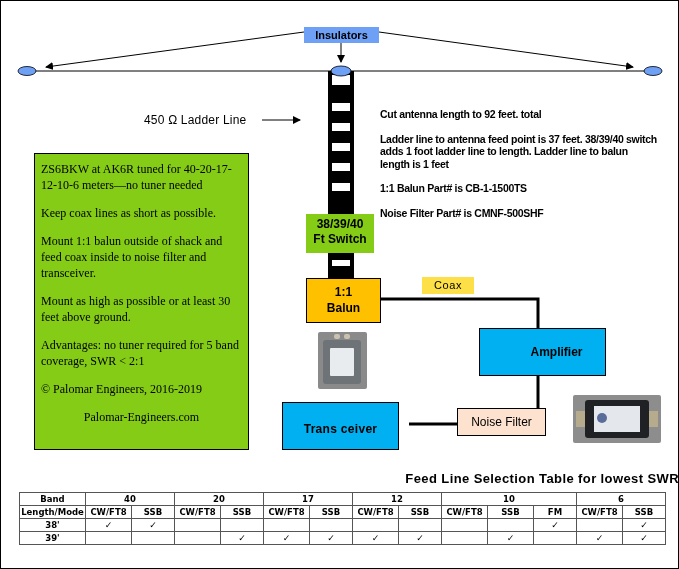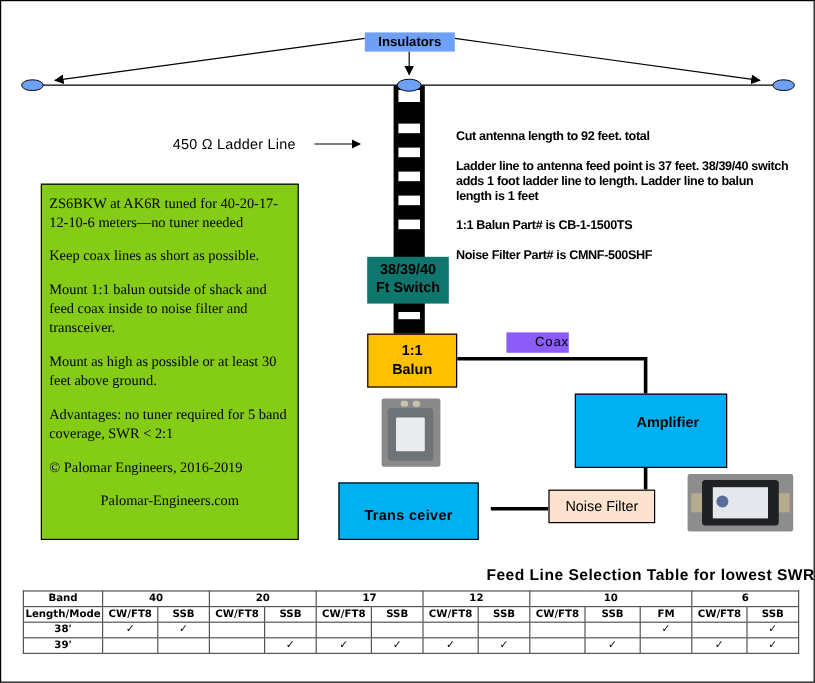--- a/index.html
+++ b/index.html
@@ -7,24 +7,24 @@
   .frame { position:absolute; left:0; top:0; width:677px; height:567px; border:1px solid #000; background:#fff; }
   svg.wires { position:absolute; left:0; top:0; width:679px; height:569px; }
   .abs { position:absolute; }
   .insulators-label { left:304px; top:27px; width:75px; height:16px; background:#6ea0f5; color:#000; font-weight:bold; font-size:11px; line-height:16px; text-align:center; }
   .ladder-label { left:144px; top:113px; font-size:12px; color:#000; letter-spacing:0.2px; }
   .notes { left:380px; top:108px; font-size:10.5px; font-weight:bold; color:#000; line-height:12.5px; letter-spacing:-0.3px; }
   .notes p { margin:0 0 12px 0; }
   .infobox { left:34px; top:153px; width:215px; height:297px; background:#84cc16; border:1px solid #000; box-sizing:border-box; padding:7px 6px 0 6px; font-family:"Liberation Serif", serif; font-size:12px; line-height:16px; color:#000; }
   .infobox p { margin:0 0 12px 0; }
   .infobox .url { text-align:center; margin-top:4px; }
-  .switch { left:306px; top:214px; width:68px; height:39px; background:#0f766e; font-weight:bold; font-size:12px; line-height:15px; text-align:center; padding-top:3px; box-sizing:border-box; }
+  .switch { left:306px; top:214px; width:68px; height:39px; background:#84cc16; font-weight:bold; font-size:12px; line-height:15px; text-align:center; padding-top:3px; box-sizing:border-box; }
   .balun { left:306px; top:278px; width:75px; height:45px; background:#ffc000; border:1px solid #000; box-sizing:border-box; font-weight:bold; font-size:12px; line-height:16px; text-align:center; padding-top:5px; }
-  .coax-label { left:422px; top:277px; width:52px; height:17px; background:#8b5cf6; font-size:11px; line-height:17px; text-align:right; letter-spacing:0.6px; }
-  .amp { left:479px; top:328px; width:127px; height:62px; background:#00b0f0; border:1px solid #000; box-sizing:border-box; font-weight:bold; font-size:12px; line-height:46px; text-align:center;padding-left:28px; }
+  .coax-label { left:422px; top:277px; width:52px; height:17px; background:#fde047; font-size:11px; line-height:17px; text-align:center; letter-spacing:0.6px; }
+  .amp { left:479px; top:328px; width:127px; height:48px; background:#00b0f0; border:1px solid #000; box-sizing:border-box; font-weight:bold; font-size:12px; line-height:46px; text-align:center;padding-left:28px; }
   .xcvr { left:282px; top:402px; width:117px; height:48px; background:#00b0f0; border:1px solid #000; box-sizing:border-box; font-weight:bold; font-size:12px; line-height:52px; text-align:center; letter-spacing:0.3px; }
   .nf { left:457px; top:408px; width:89px; height:28px; background:#fde3cf; border:1px solid #000; box-sizing:border-box; font-weight:normal; font-size:12px; line-height:26px; text-align:center; }
   .photo { border-radius:2px; }
   .balun-photo { left:318px; top:332px; width:49px; height:57px; background:#8a8a8a; }
   .balun-photo .box { position:absolute; left:5px; top:8px; width:38px; height:44px; background:#6e7378; border-radius:3px; }
   .balun-photo .lbl { position:absolute; left:12px; top:16px; width:24px; height:28px; background:#e9ecef; border-radius:1px; }
   .balun-photo .nut { position:absolute; top:2px; width:6px; height:5px; background:#c9c2b0; border-radius:2px; }
   .nf-photo { left:573px; top:395px; width:88px; height:48px; background:#8d8d8d; }
   .nf-photo .box { position:absolute; left:12px; top:5px; width:64px; height:38px; background:#1f2124; border-radius:3px; }
   .nf-photo .lbl { position:absolute; left:21px; top:11px; width:46px; height:26px; background:#e4e8ec; }

